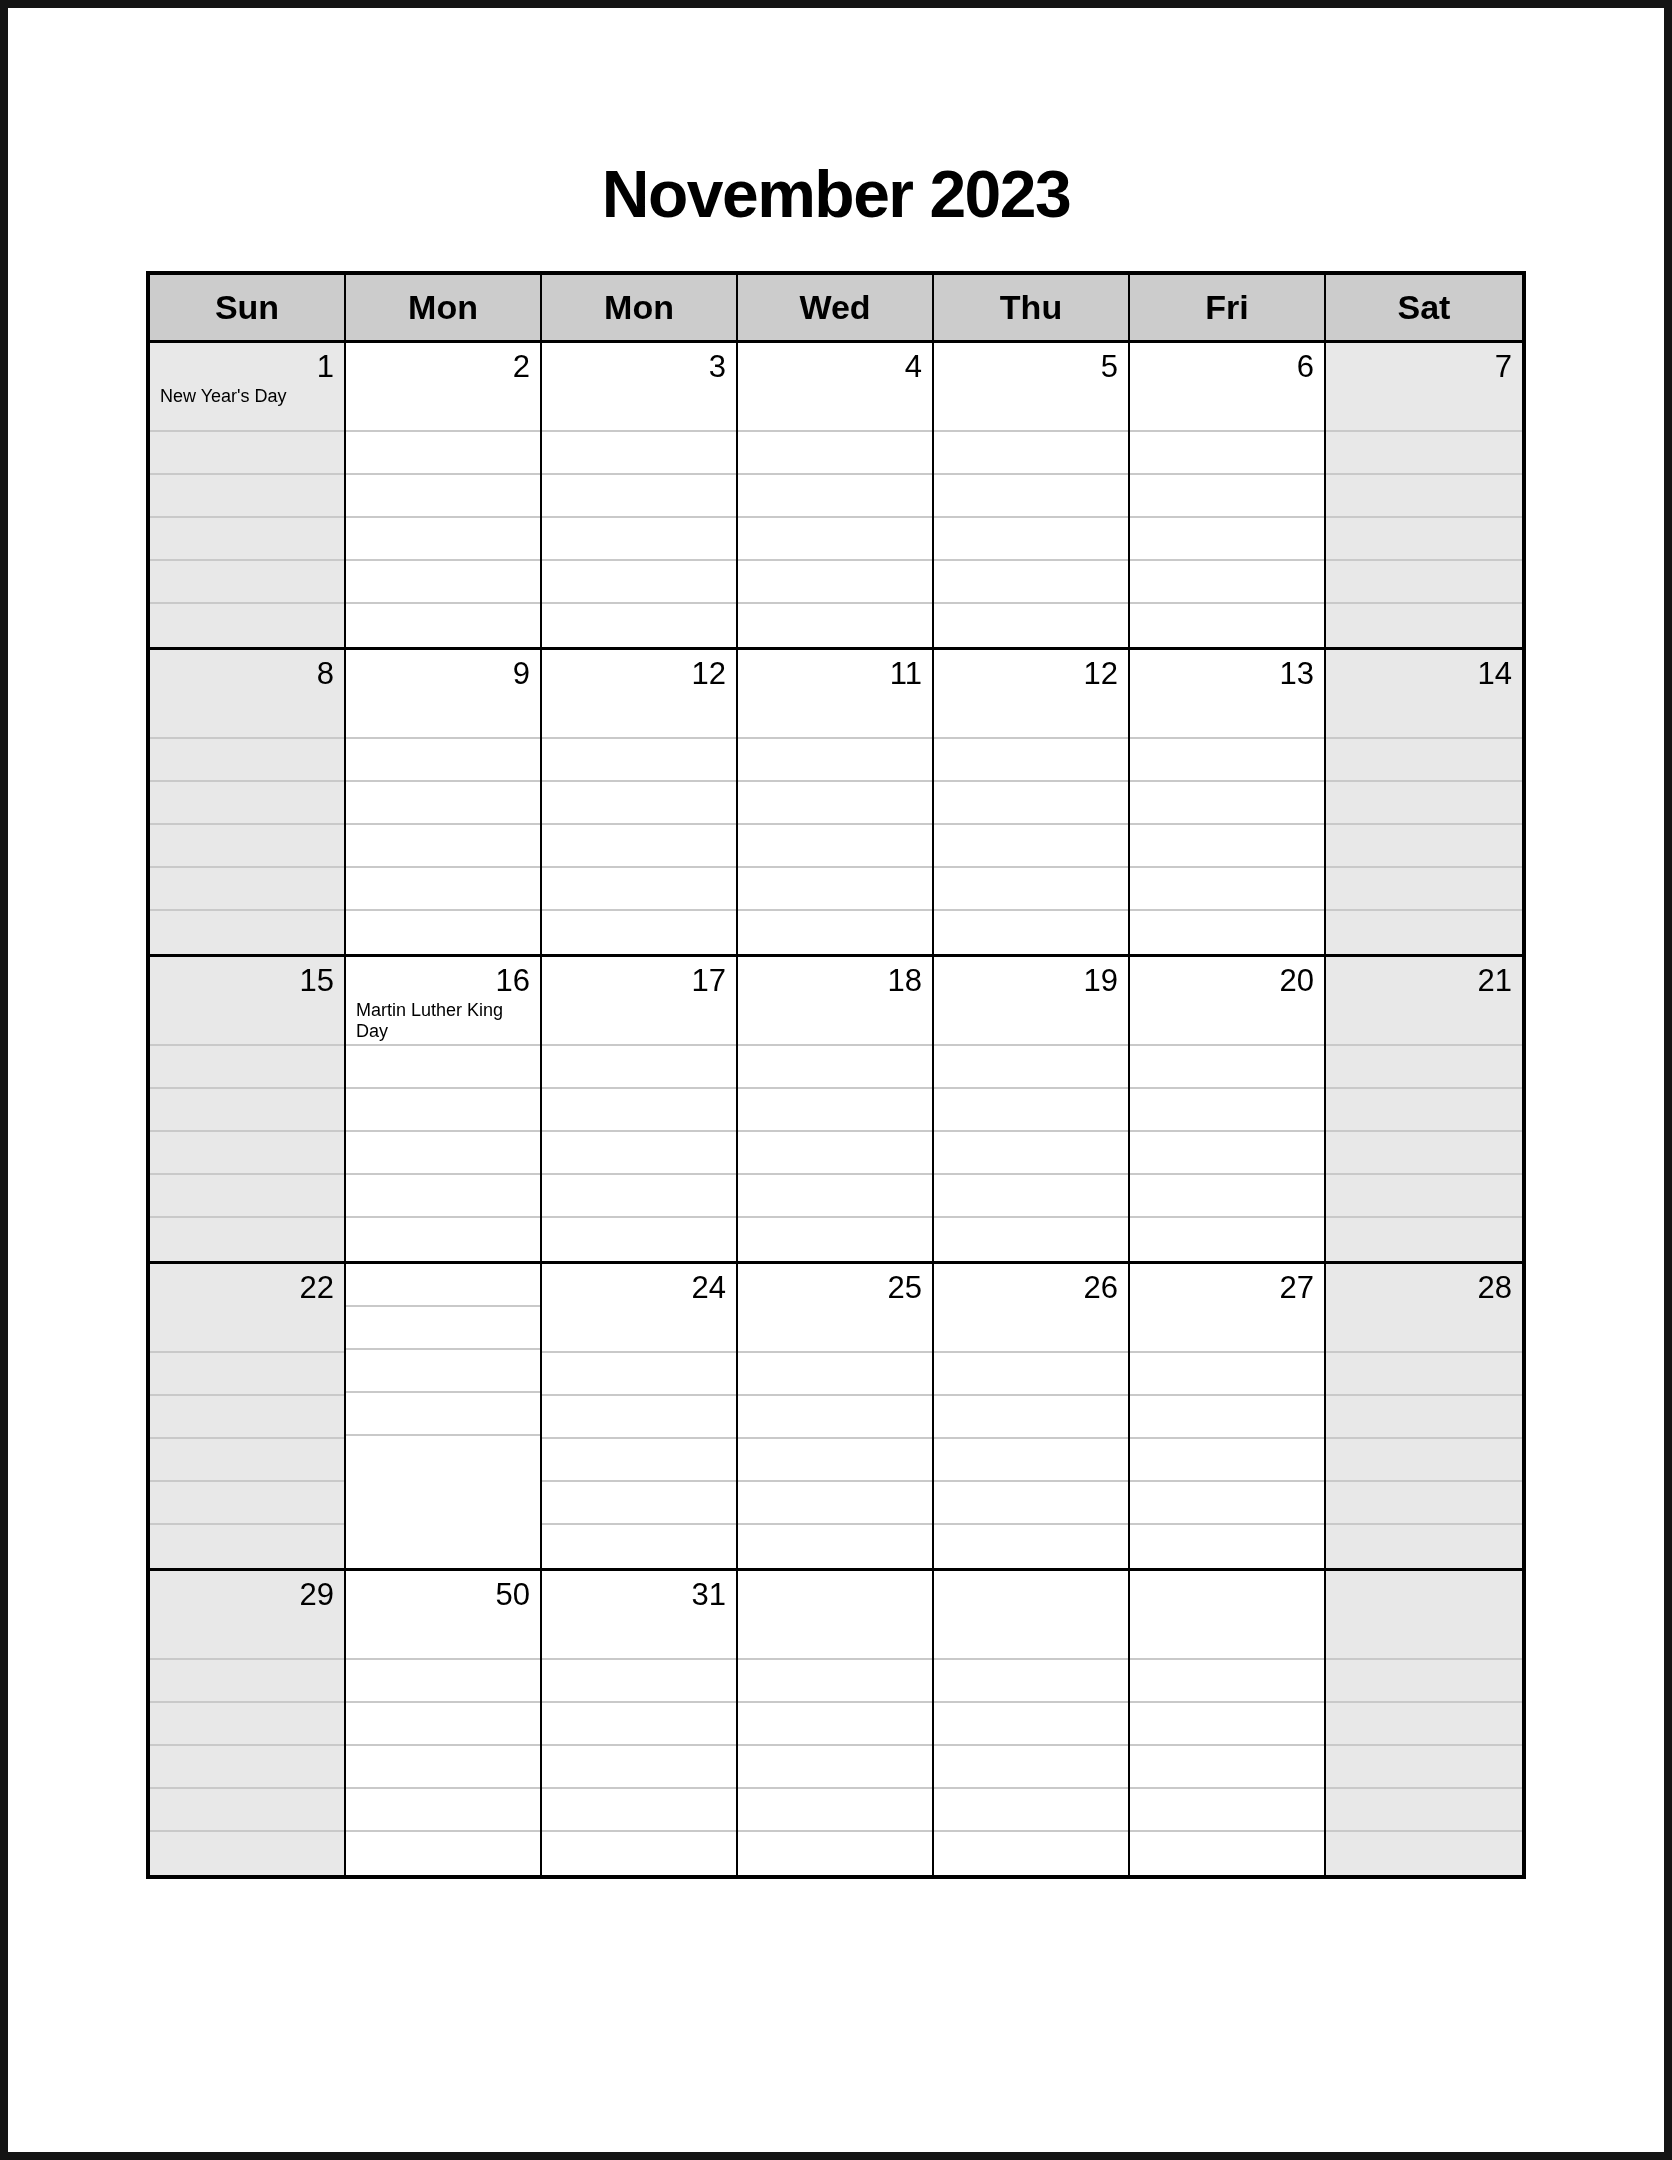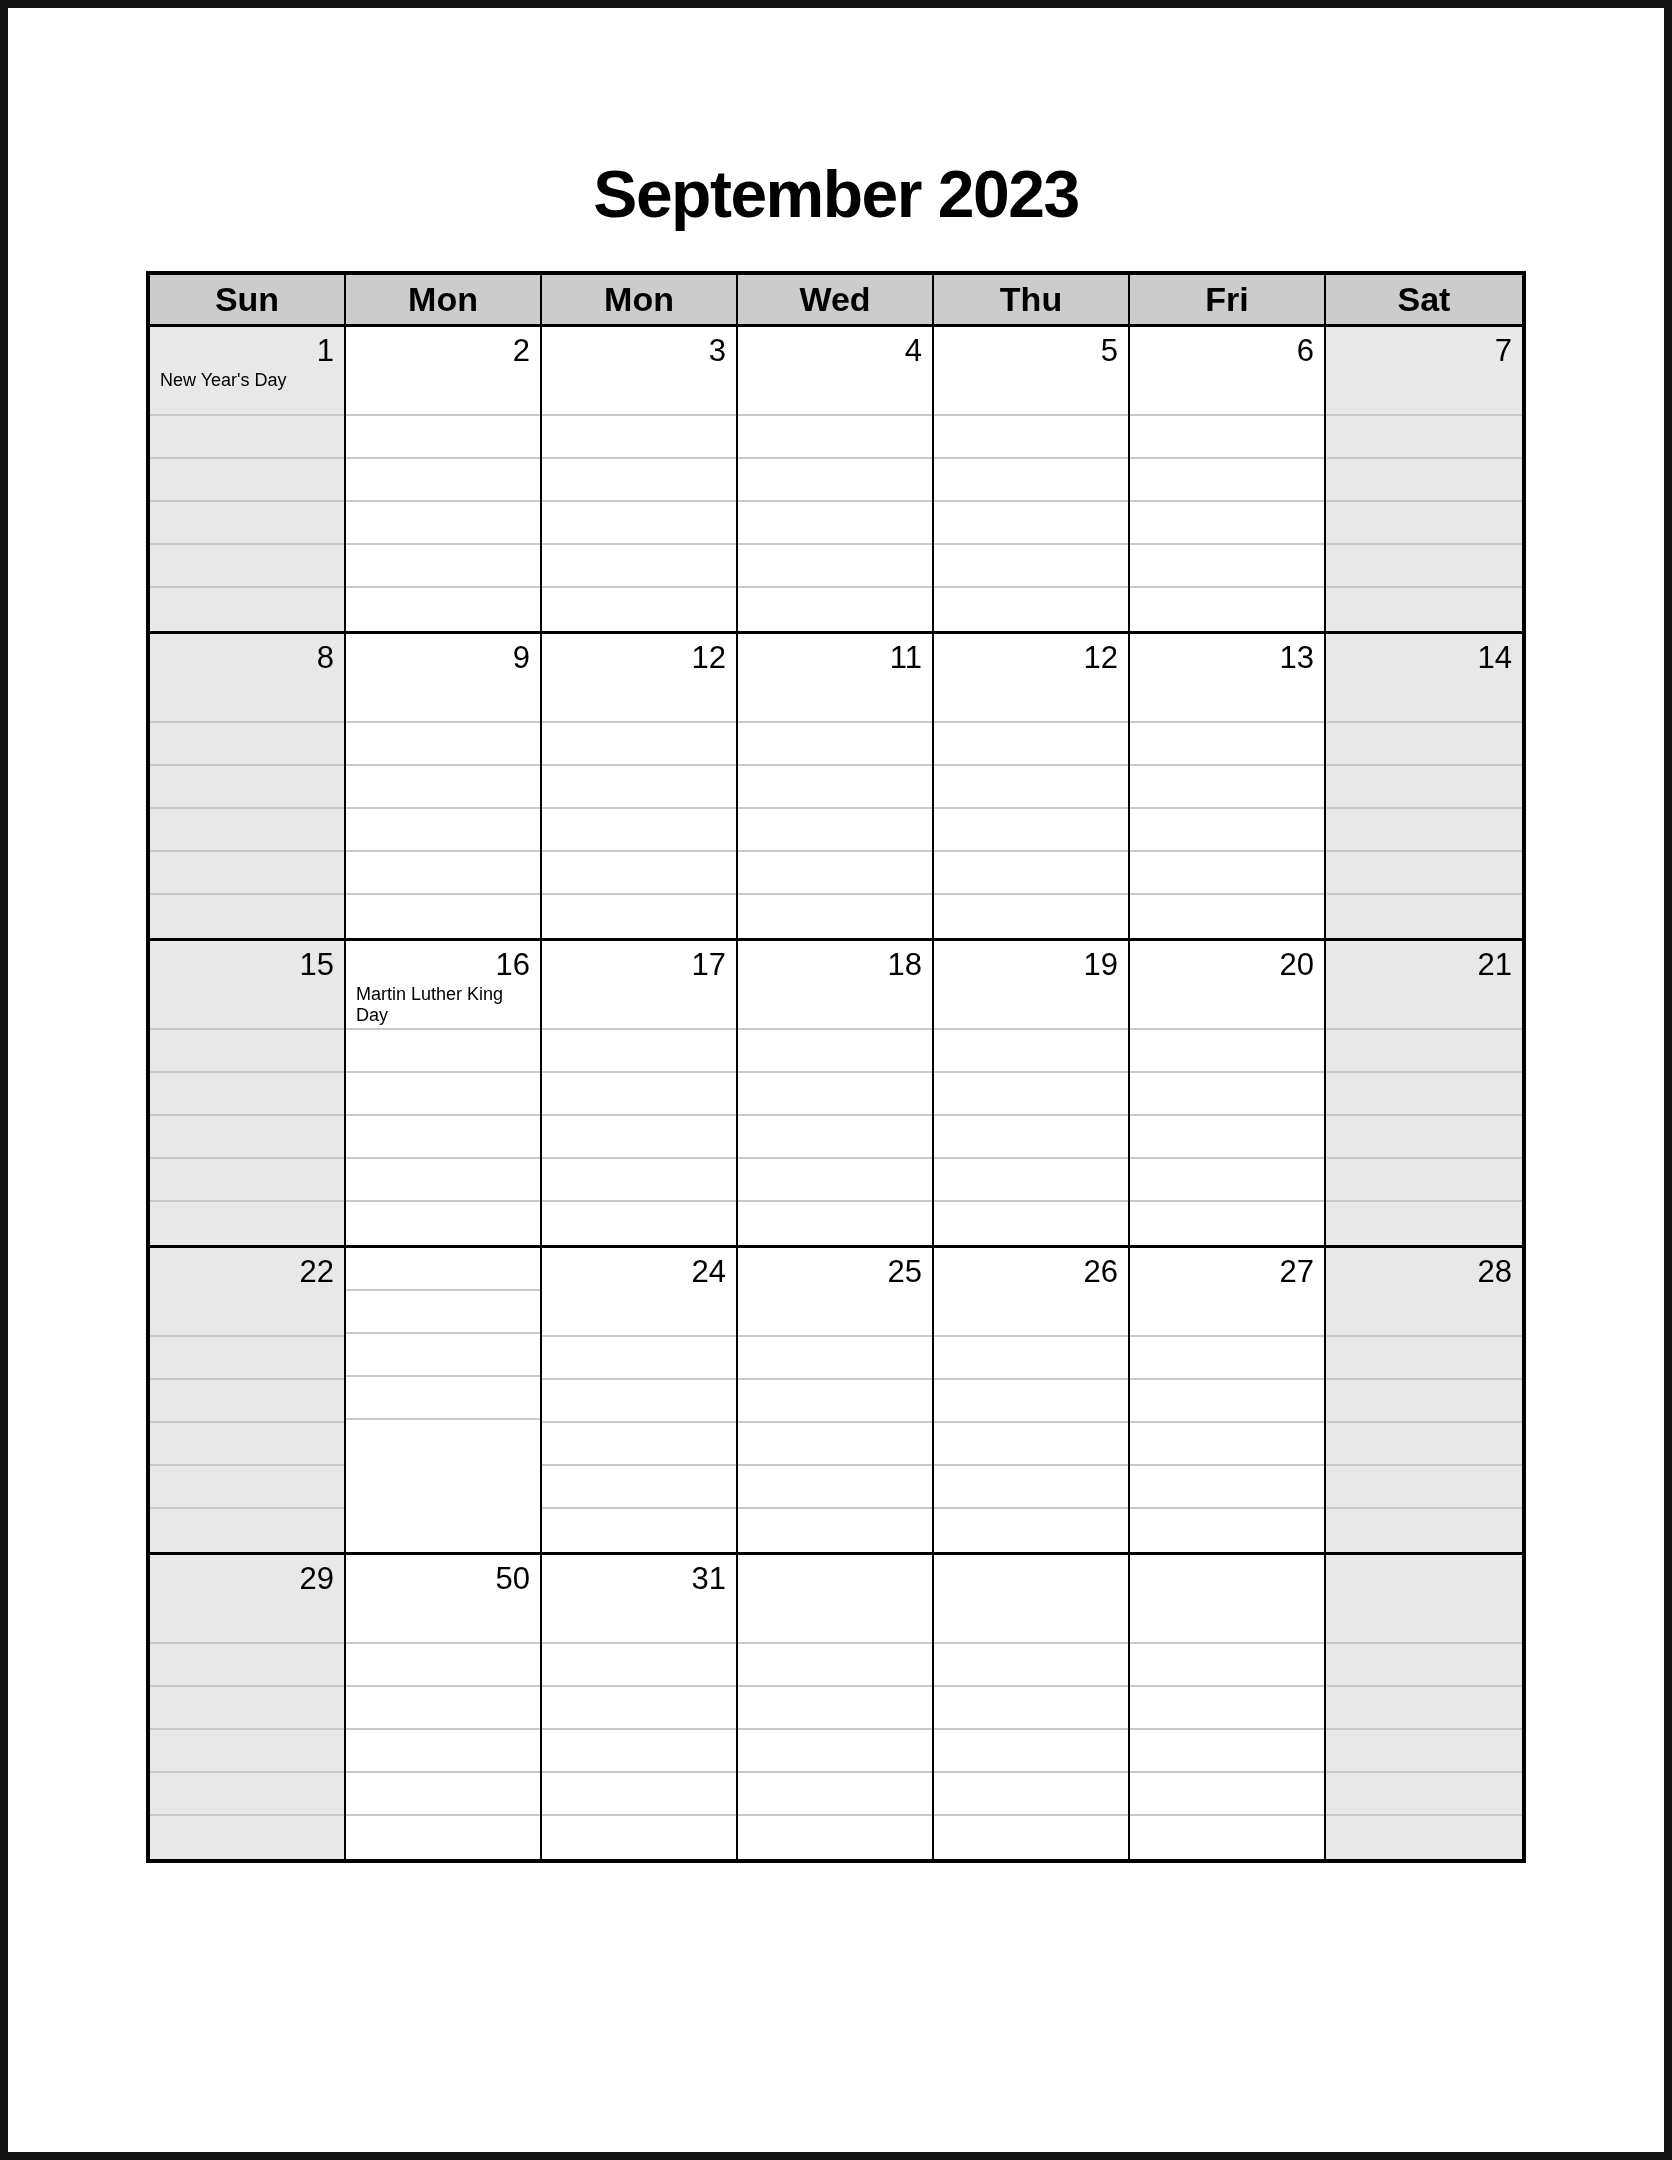--- a/index.html
+++ b/index.html
@@ -24,21 +24,21 @@
   .cal {
     width: 1380px;
     margin: 40px auto 0 auto;
     box-sizing: border-box;
     border: 4px solid var(--grid, #000);
     background: #fff;
   }
   .cal-header {
     display: grid;
     grid-template-columns: repeat(7, 1fr);
-    height: 52px;
+    height: 68px;
     box-sizing: border-box;
     border-bottom: 3px solid var(--grid, #000);
     background: var(--header-bg, #cccccc);
   }
   .day-header {
     display: flex;
     align-items: center;
     justify-content: center;
     font-weight: 700;
     font-size: 34px;
@@ -85,21 +85,21 @@
     height: 43px;
     box-sizing: border-box;
     border-bottom: 2px solid var(--ruled, #c9c9c9);
   }
   .ruled:last-child { border-bottom: none; }
 </style>
 </head>
 <body style="--header-bg: #cccccc; --weekend-bg: #e8e8e8; --grid: #000000; --ruled: #c9c9c9; border-color: rgb(20, 20, 20);">
 
 <div class="page">
-  <h1 class="title">September 2023</h1>
+  <h1 class="title">November 2023</h1>
 
   <div class="cal">
     <div class="cal-header" id="cal-header">
         <div class="day-header">Sun</div>
         <div class="day-header">Mon</div>
         <div class="day-header">Mon</div>
         <div class="day-header">Wed</div>
         <div class="day-header">Thu</div>
         <div class="day-header">Fri</div>
         <div class="day-header">Sat</div>

